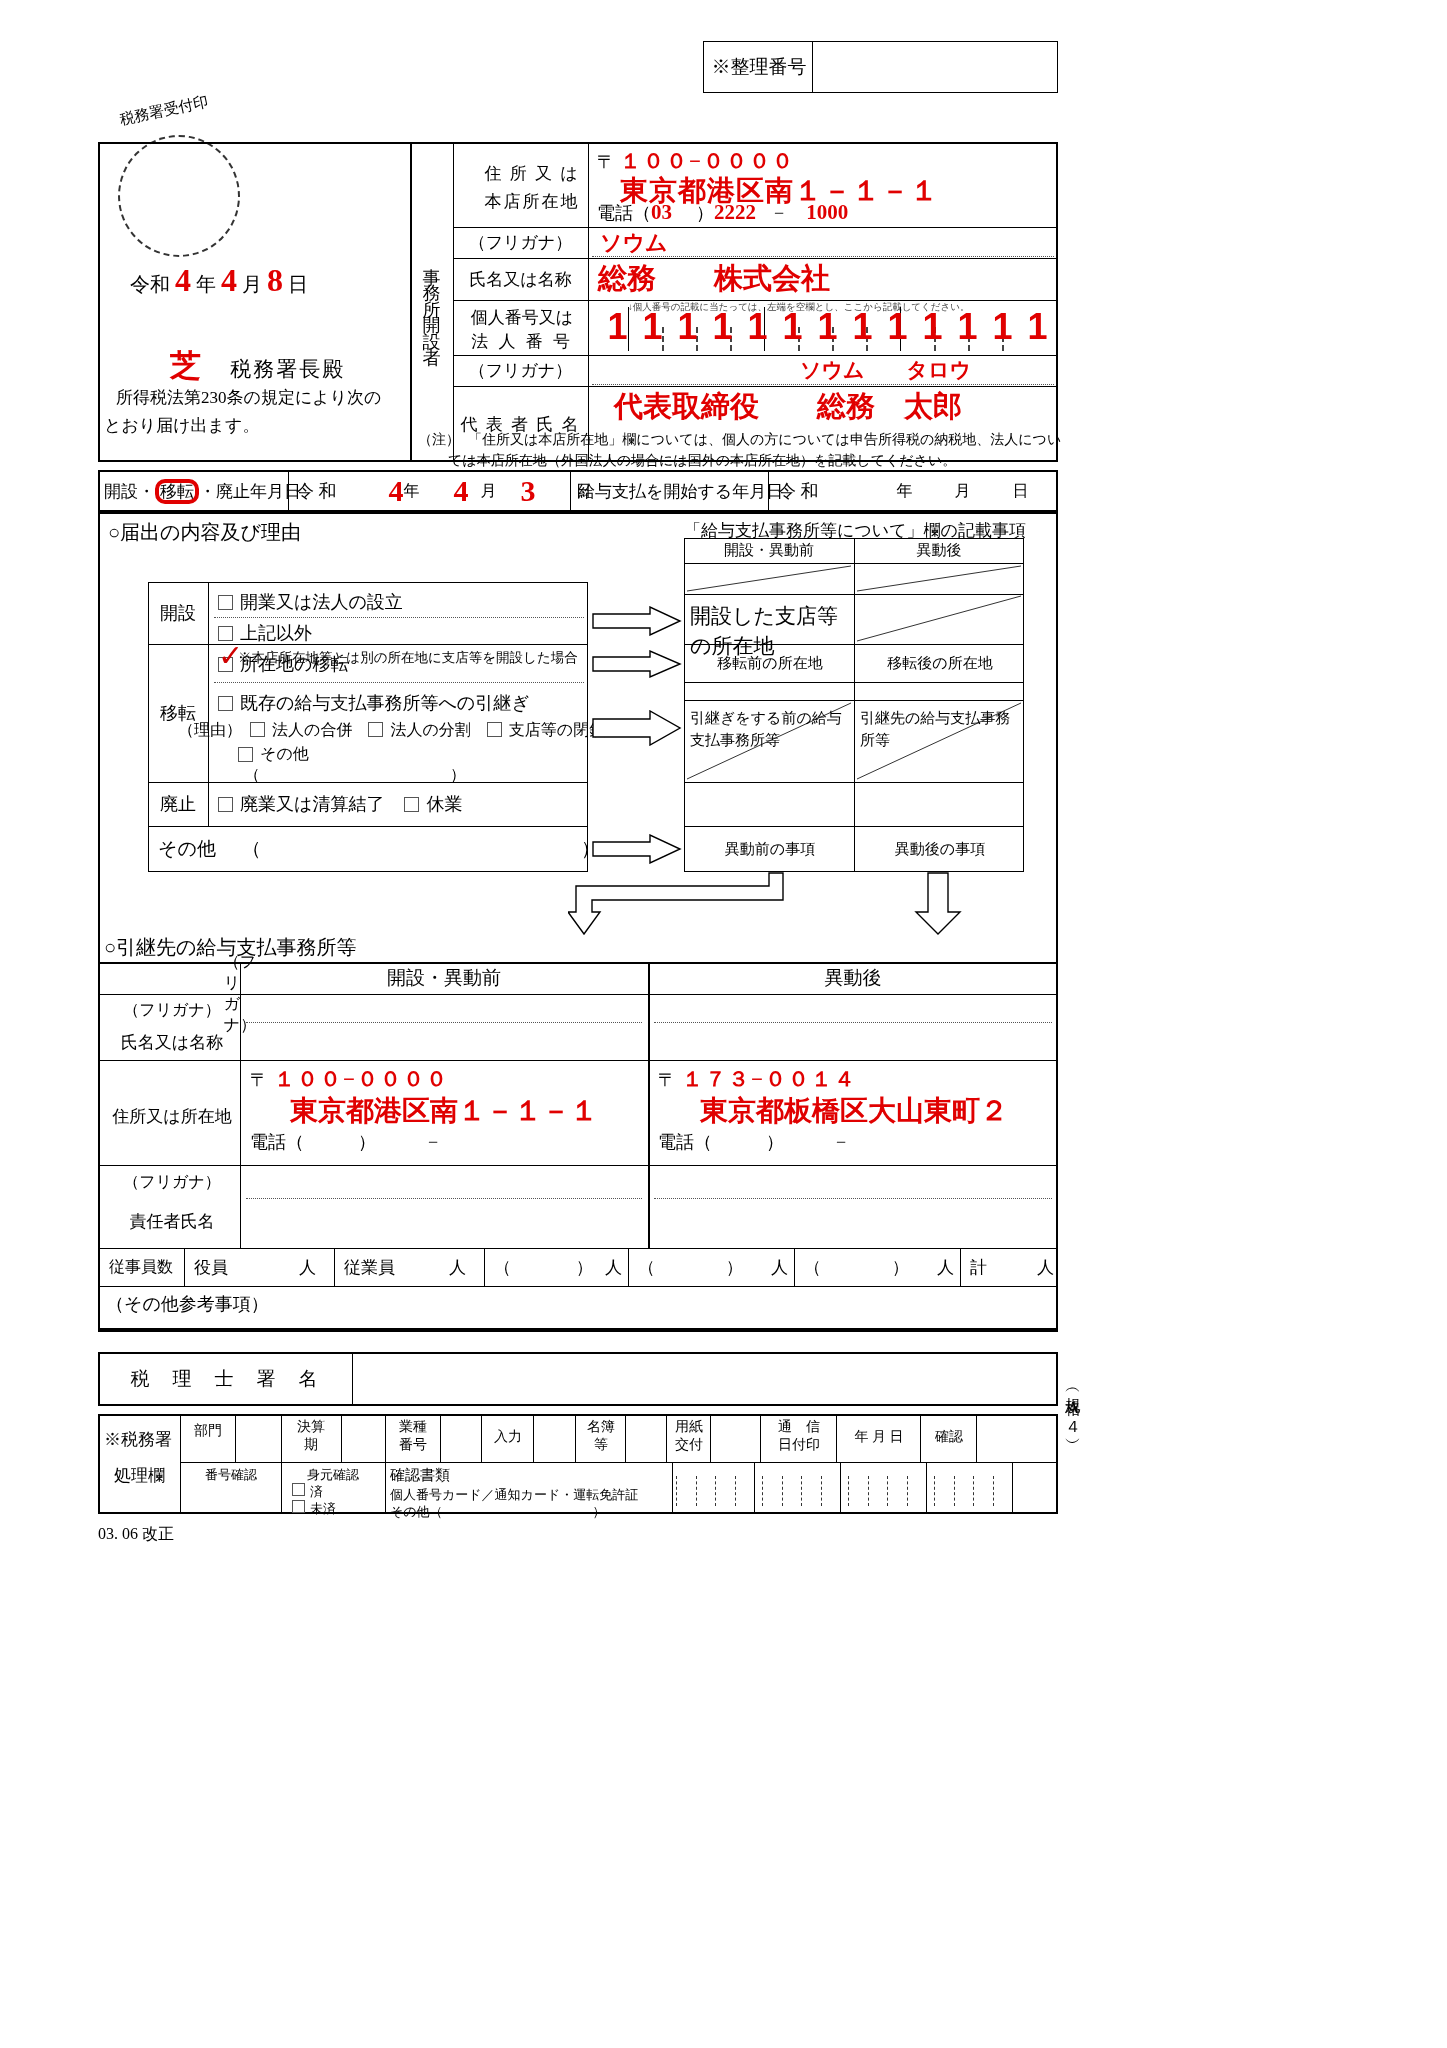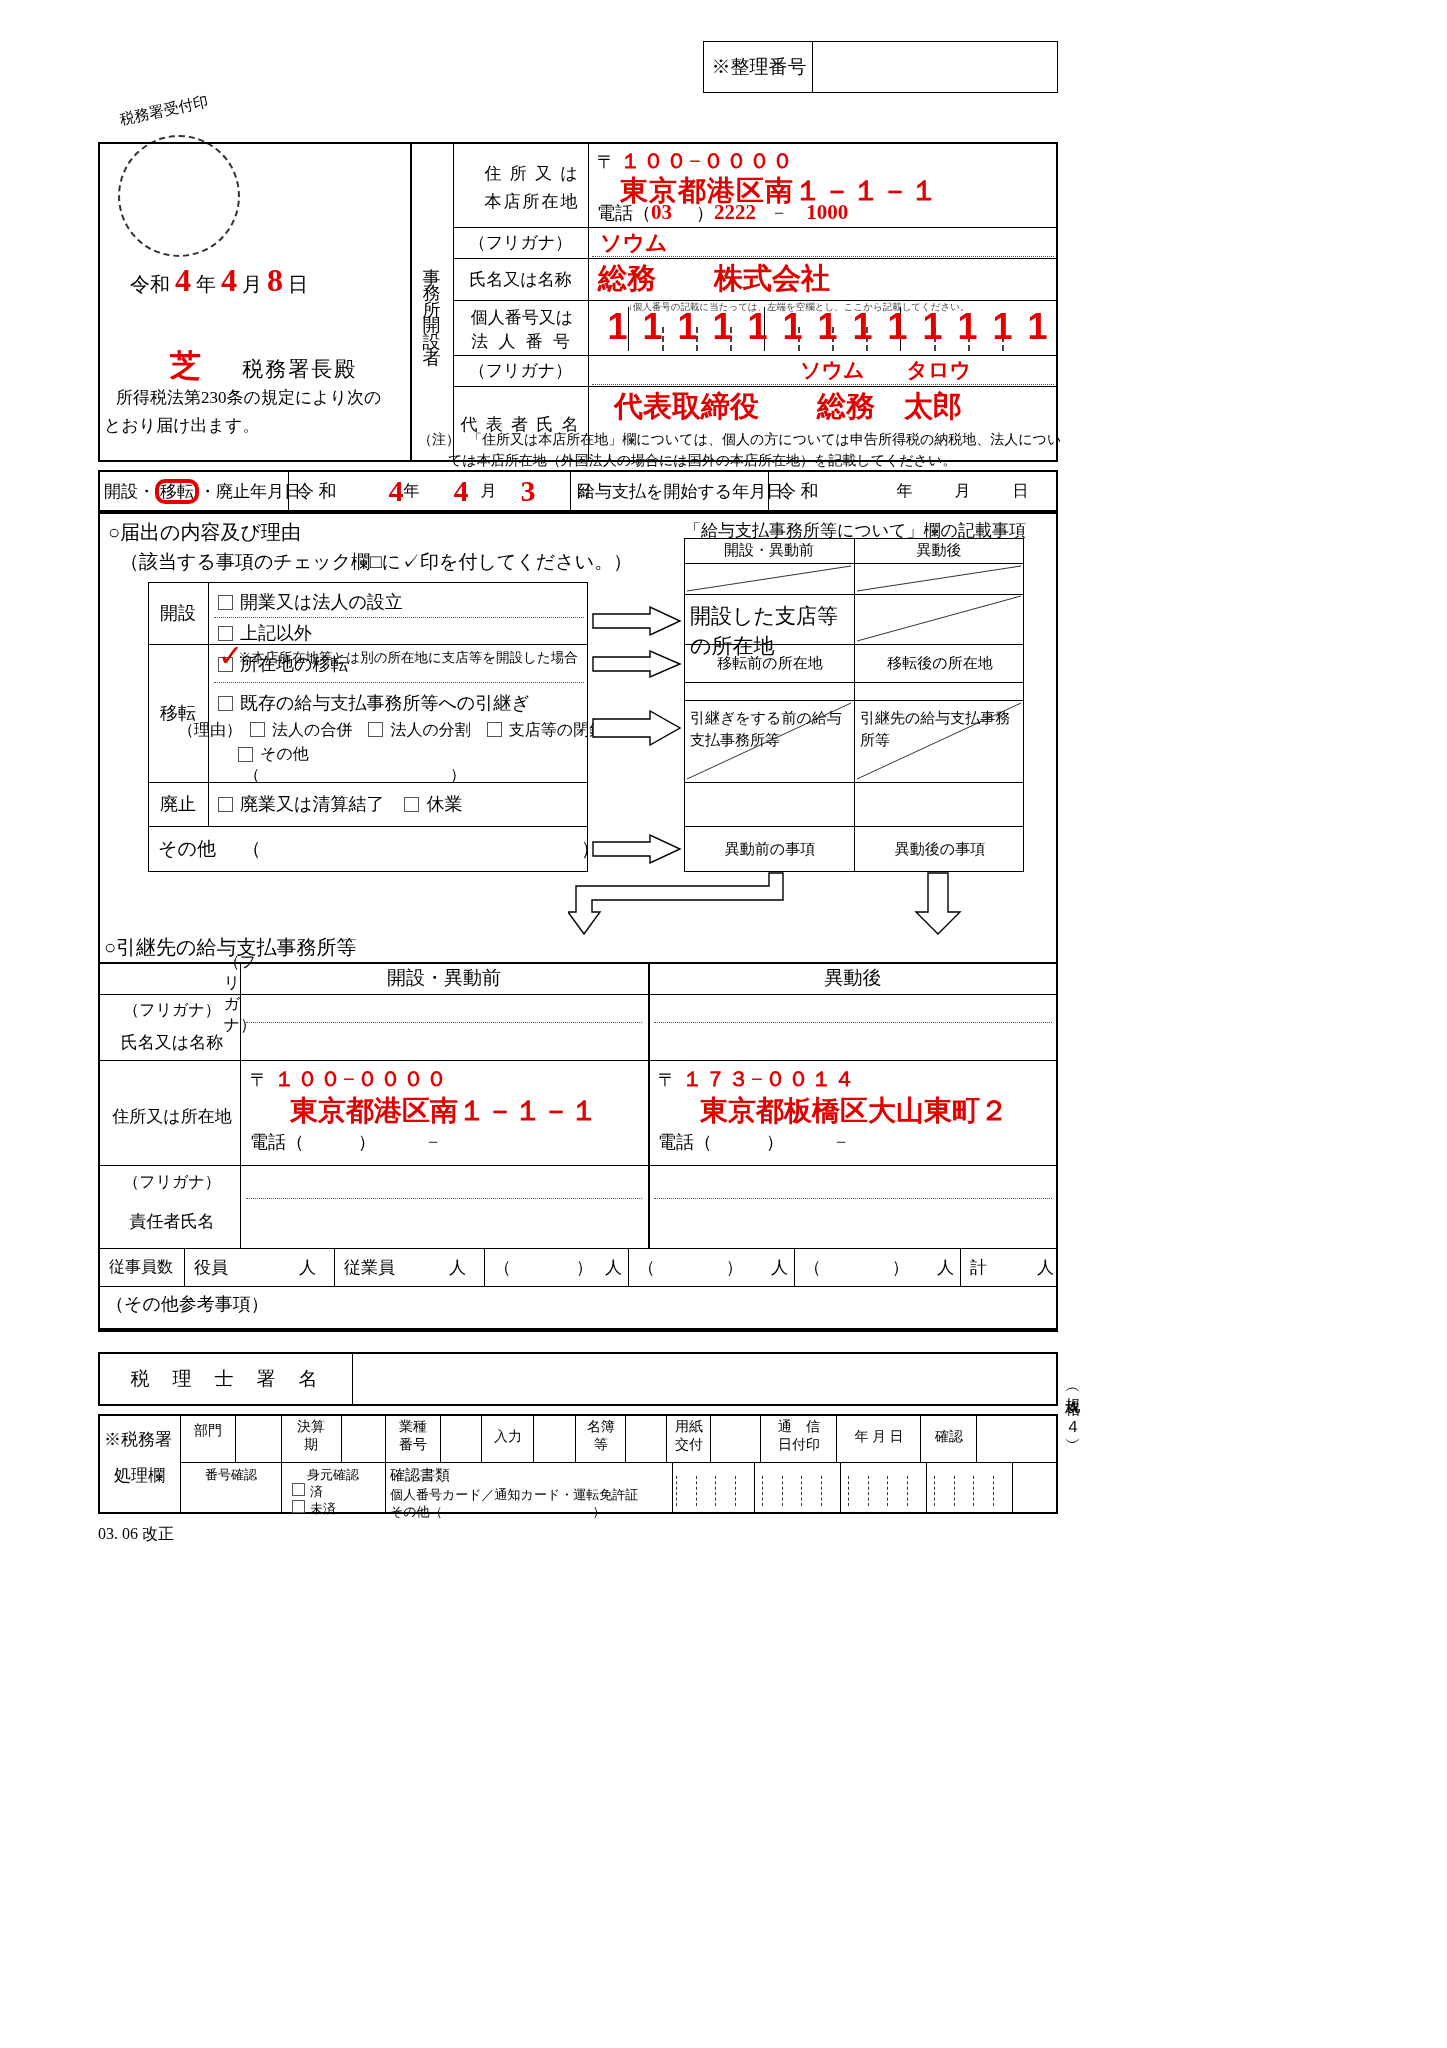--- a/index.html
+++ b/index.html
@@ -69,21 +69,21 @@
     <span class="red b" style="font-size:32px;">4</span>
     <span>年</span>
     <span class="red b" style="font-size:32px;">4</span>
     <span>月</span>
     <span class="red b" style="font-size:32px;">8</span>
     <span>日</span>
   </div>
 
   <div class="abs" style="left:170px;top:345px;width:240px;font-size:21px;">
     <span class="red b" style="font-size:31px;">芝</span>
-    <span style="margin-left:36px;letter-spacing:2px;">税務署長殿</span>
+    <span style="margin-left:24px;letter-spacing:2px;">税務署長殿</span>
   </div>
 
   <div class="abs" style="left:116px;top:386px;font-size:17px;">所得税法第230条の規定により次の</div>
   <div class="abs" style="left:104px;top:414px;font-size:17px;">とおり届け出ます。</div>
 
   <div class="vl abs" style="left:453px;top:142px;height:320px;"></div>
   <div class="abs vctr" style="left:410px;top:142px;width:43px;height:320px;">
     <div class="vert-text" style="font-size:18px;letter-spacing:16px;">事務所開設者</div>
   </div>
 
@@ -189,21 +189,20 @@
     <span style="font-size:16px;margin-left:30px;">年</span>
     <span class="red b" style="font-size:26px;"></span>
     <span style="font-size:16px;margin-left:42px;">月</span>
     <span class="red b" style="font-size:26px;"></span>
     <span style="font-size:16px;margin-left:42px;">日</span>
   </div>
 
   <div class="box2 abs" style="left:98px;top:512px;width:960px;height:818px;"></div>
 
   <div class="abs" style="left:108px;top:519px;font-size:20px;">○届出の内容及び理由</div>
-  <div class="abs" style="left:120px;top:549px;font-size:19px;">（該当する事項のチェック欄□に✓印を付してください。）</div>
 
   <div class="abs" style="left:684px;top:519px;font-size:17px;">「給与支払事務所等について」欄の記載事項</div>
 
   <div class="box abs" style="left:148px;top:582px;width:440px;height:290px;"></div>
   <div class="vl abs" style="left:208px;top:582px;height:244px;"></div>
 
   <div class="hl abs" style="left:148px;top:644px;width:440px;"></div>
   <div class="hl abs" style="left:148px;top:782px;width:440px;"></div>
   <div class="hl abs" style="left:148px;top:826px;width:440px;"></div>
 

